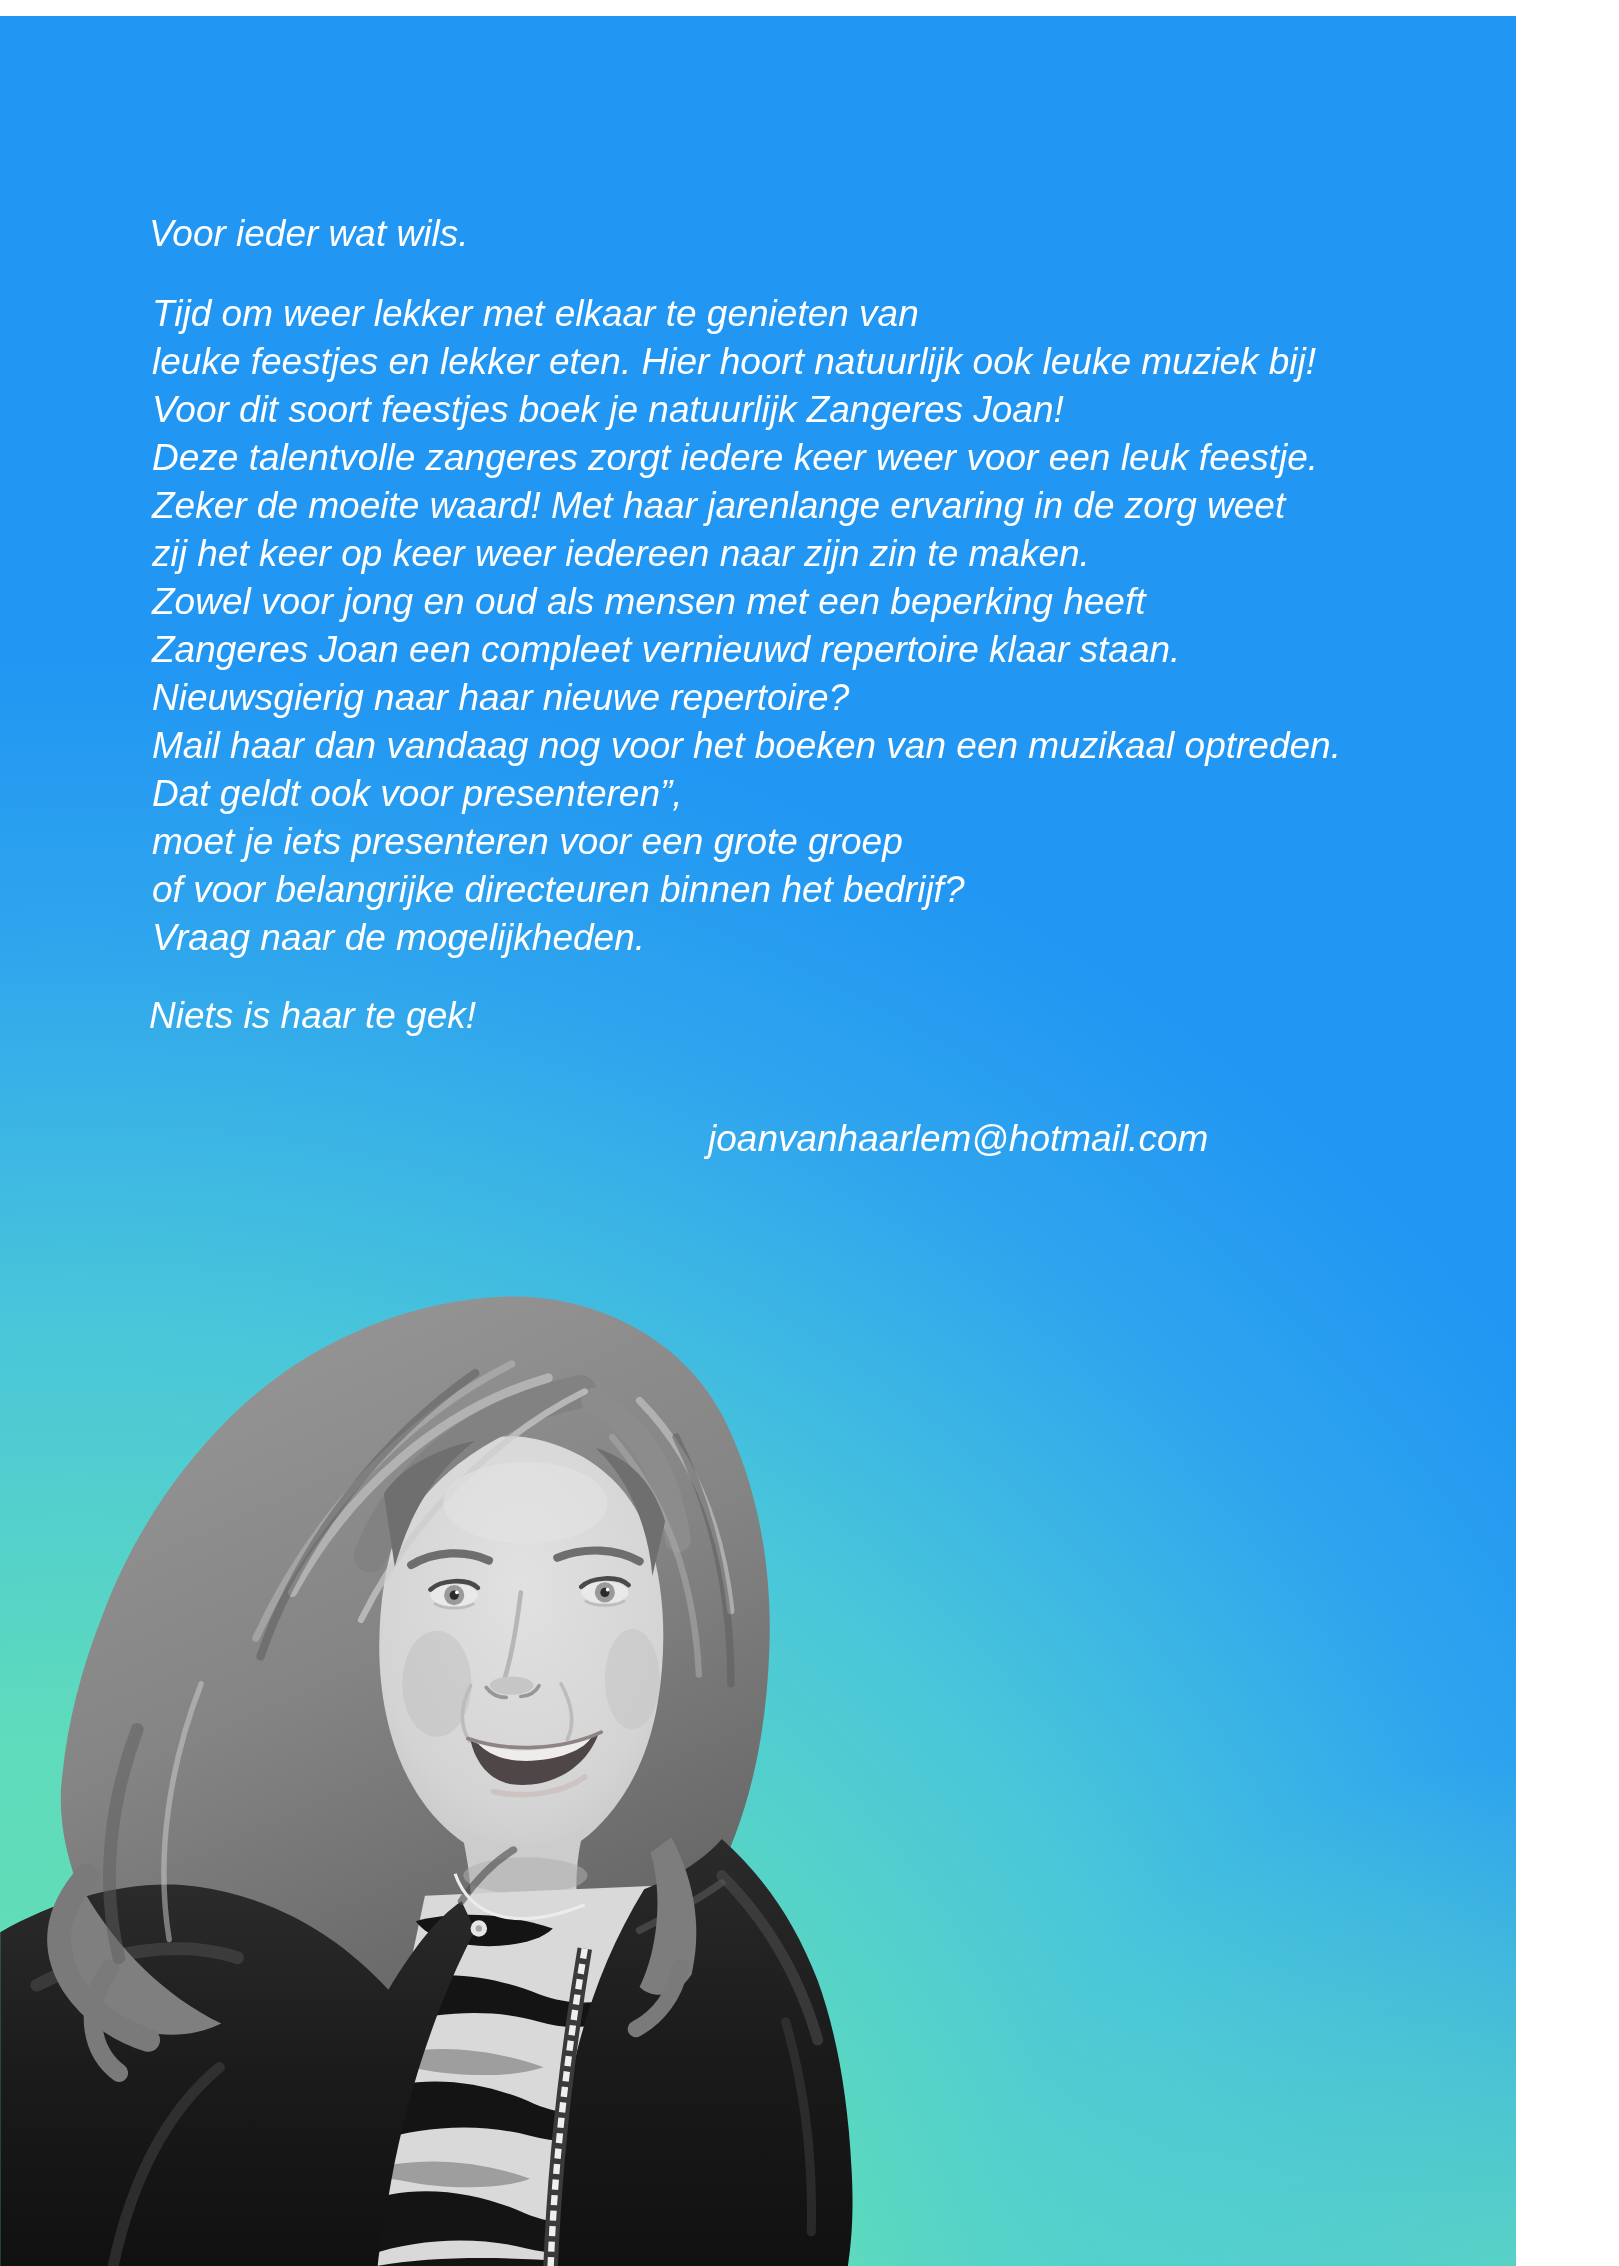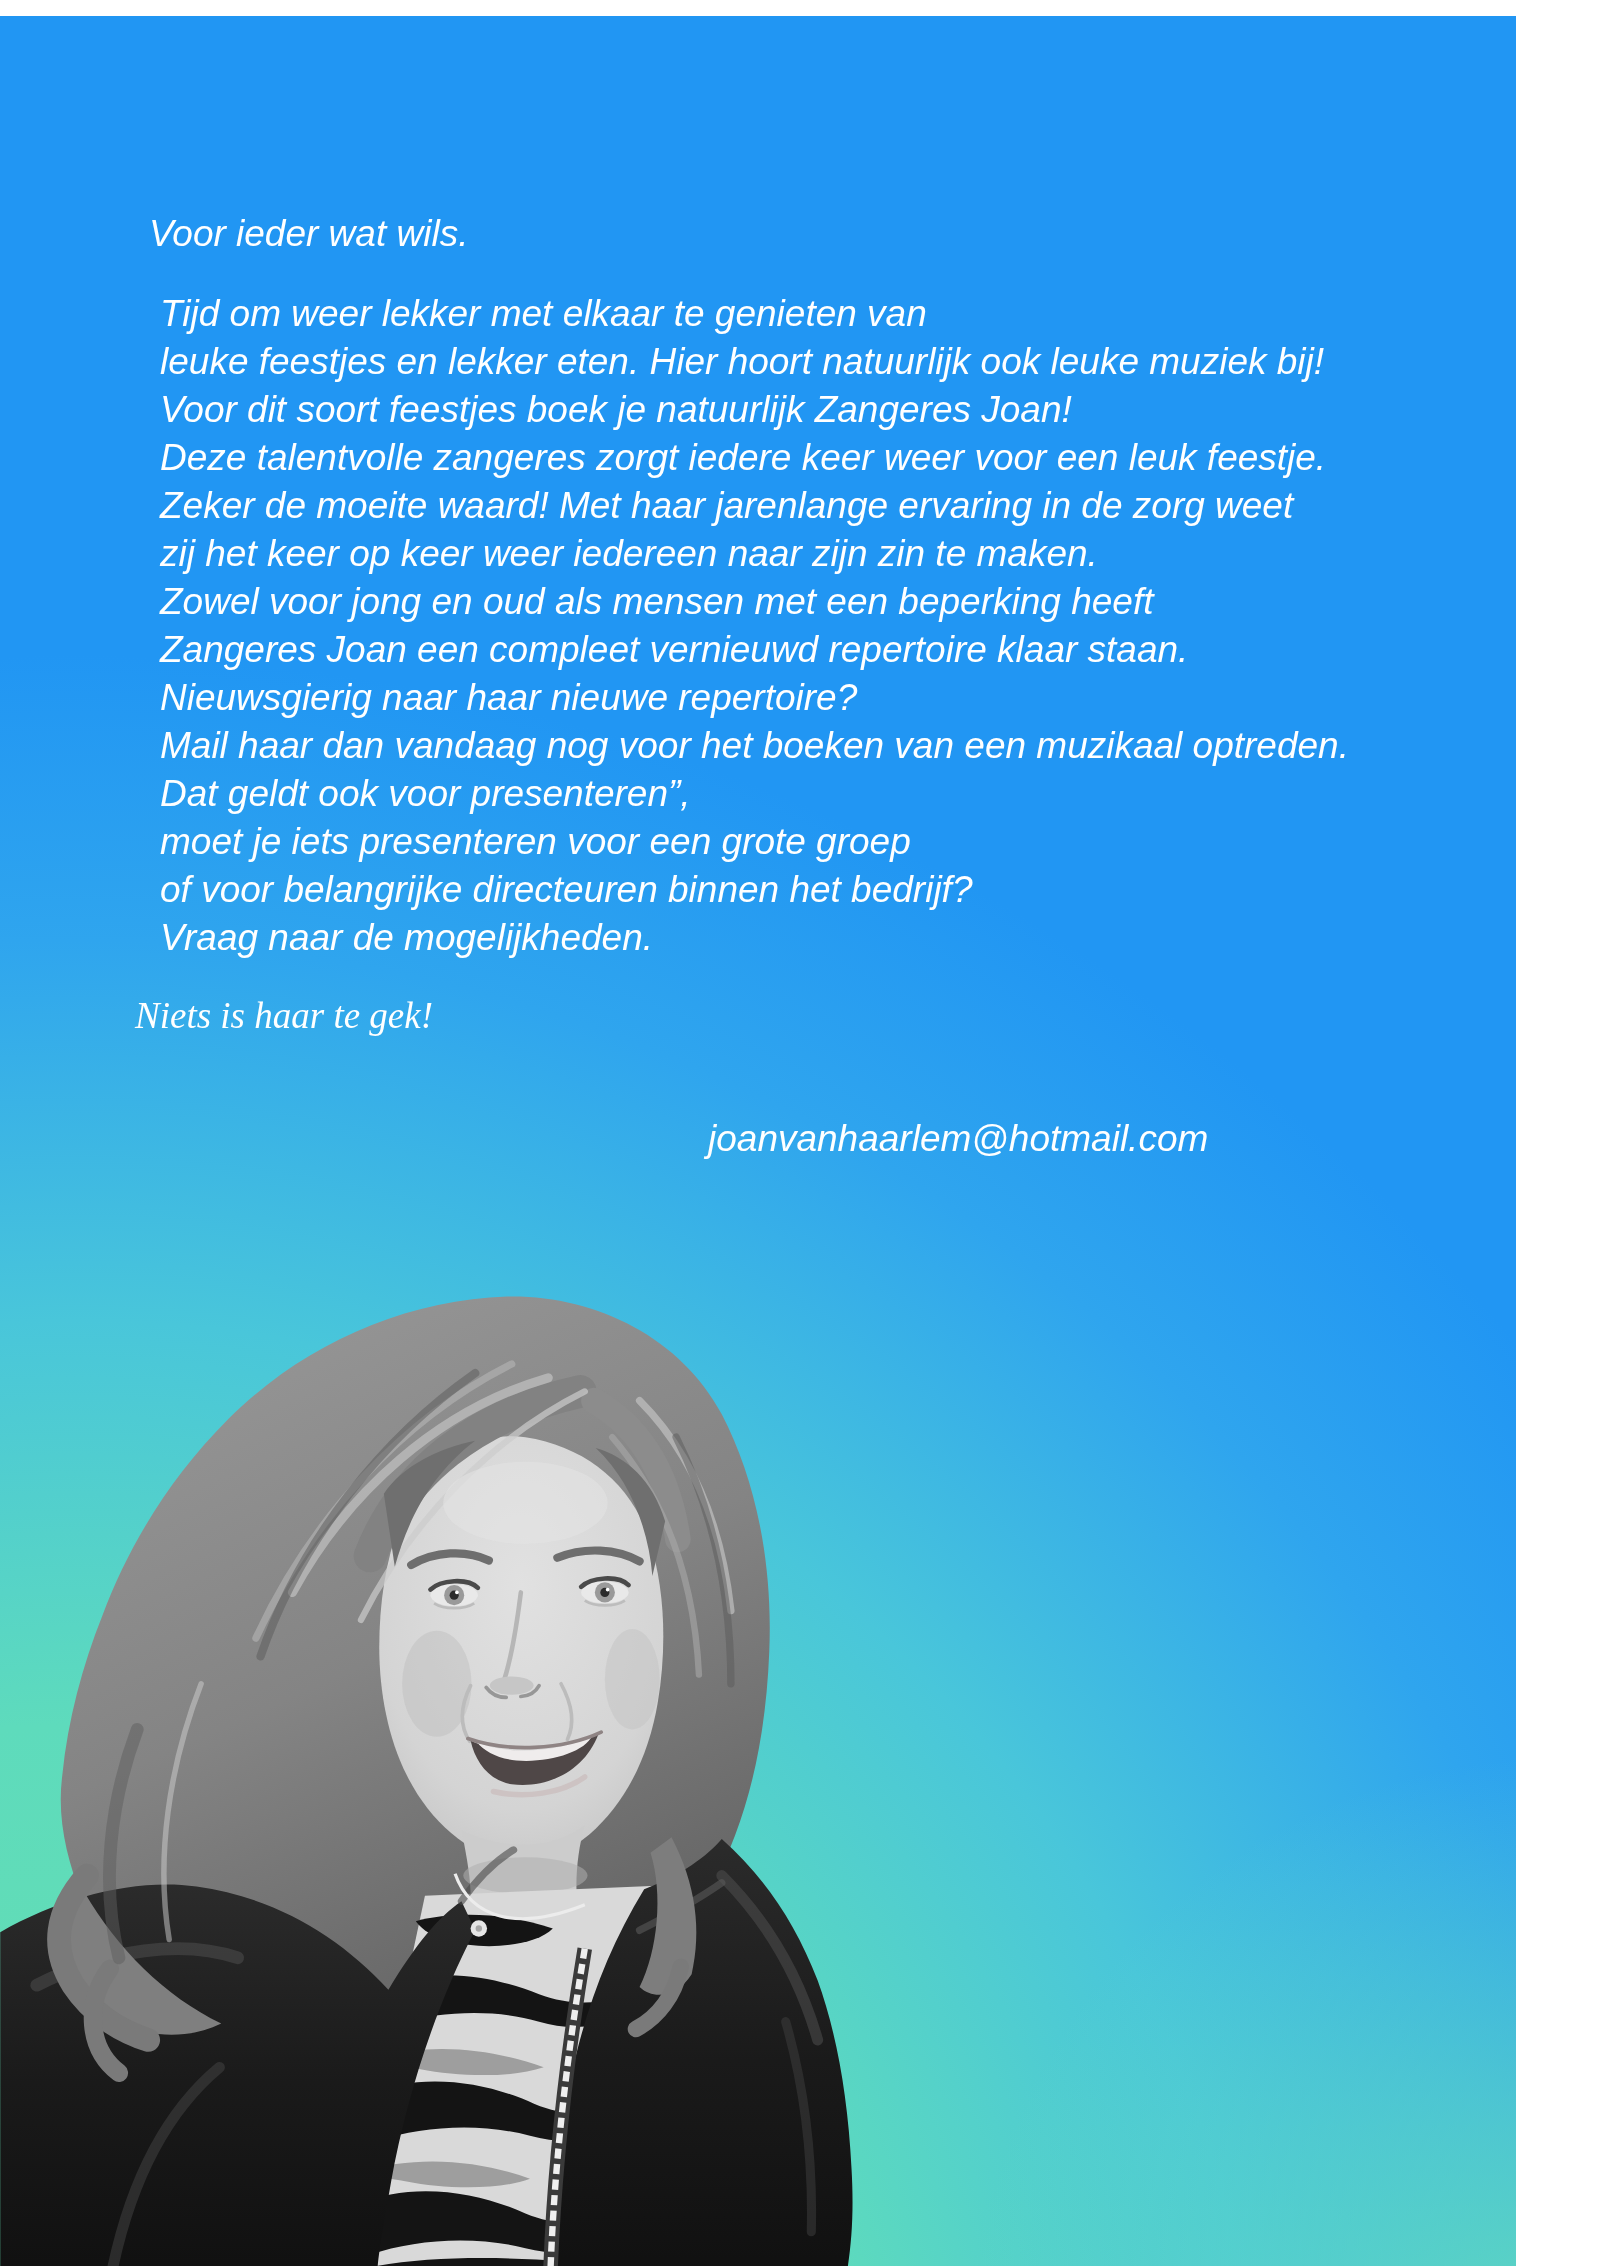--- a/index.html
+++ b/index.html
@@ -22,22 +22,22 @@
     position: absolute;
     color: #ffffff;
     font-style: italic;
     font-weight: 400;
     font-size: 37px;
     line-height: 48px;
     white-space: pre-line;
     letter-spacing: 0px;
   }
   .intro    { left: 149px; top: 194px;  }
-  .bodytxt  { left: 160px; top: 274px;  }
-  .closing  { left: 135px; top: 976px; font-family: Liberation Serif, serif; }
+  .bodytxt  { left: 152px; top: 274px;  }
+  .closing  { left: 149px; top: 976px; }
   .signature{ left: 708px; top: 1051px; }
   .portrait {
     position: absolute;
     left: 0; top: 1275px;
     width: 859px; height: 991px;
     display: block;
   }
 </style>
 </head>
 <body>

